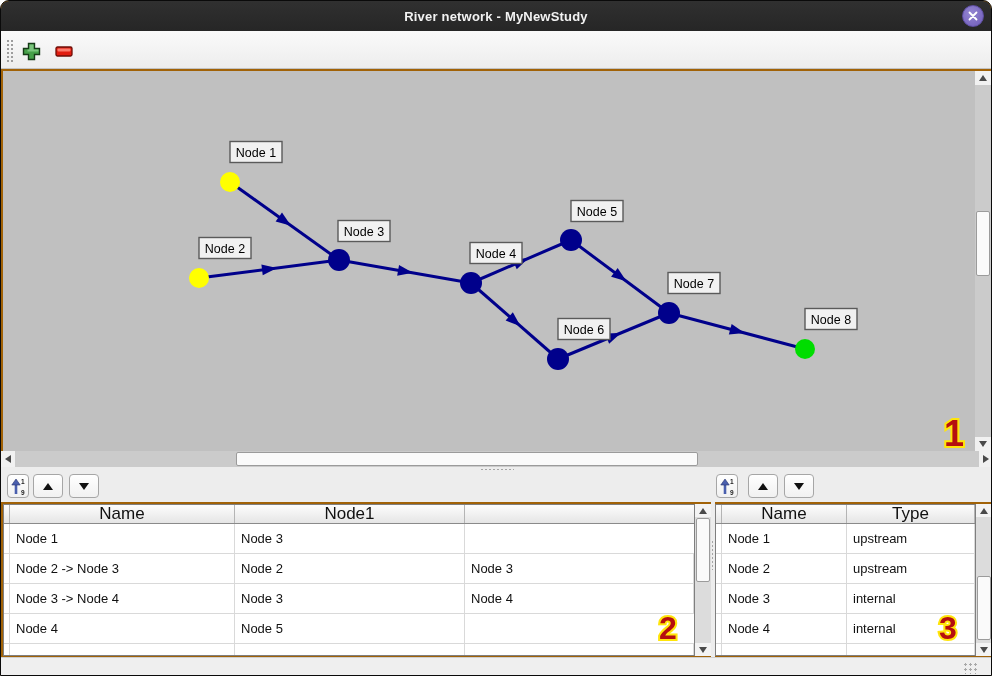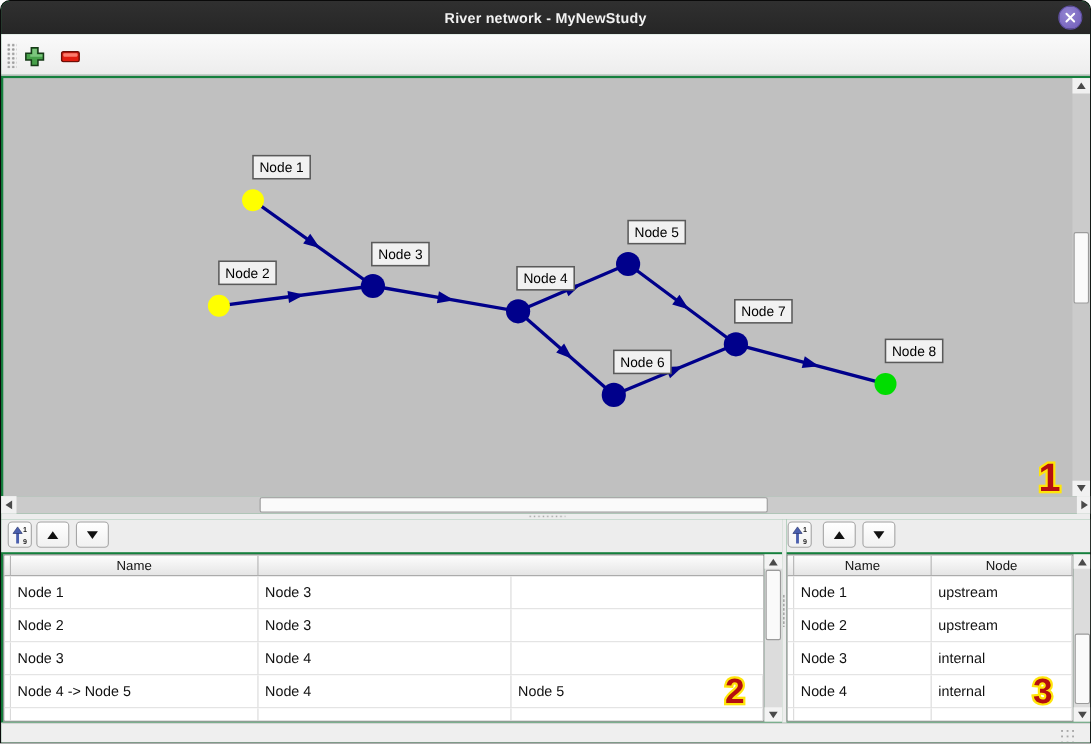--- a/index.html
+++ b/index.html
@@ -1,18 +1,18 @@
 <!DOCTYPE html>
 <html><head>
 <meta charset="utf-8">
 <style>
   * { margin:0; padding:0; box-sizing:border-box; }
   html,body { width:992px; height:676px; font-family:"Liberation Sans","DejaVu Sans",sans-serif; }
   #window {
-    position:relative; width:992px; height:676px; background:#15803d;
+    position:relative; width:992px; height:676px; background:#a16207;
     border:1px solid #0a0a0a; border-radius:9px 9px 0 0; overflow:hidden;
   }
   
   #titlebar {
     position:absolute; left:0; top:0; width:100%; height:30px;
     background:linear-gradient(#303030,#262626); border-radius:8px 8px 0 0;
     display:flex; align-items:center; justify-content:center;
   }
   #titlebar .title { color:#f2f2f2; font-size:13px; font-weight:700; letter-spacing:.2px; }
   #close-btn {
@@ -83,21 +83,21 @@
   .small-btn .tri.down { border-left-width:5px; border-right-width:5px; border-top:7px solid #111; }
   
   .table {
     position:absolute; top:503px; height:152px; background:#ffffff;
     border:1px solid #7f7f7f; overflow:hidden;
   }
   #links-table { left:2px; width:692px; }
   #nodes-table { left:714px; width:261px; }
   .t-head { display:grid; height:19px; background:linear-gradient(#fdfdfd,#e5e5e5); border-bottom:1px solid #8a8a8a; }
   .t-head > div {
-    font-size:12px; color:#111; display:flex; align-items:center; justify-content:center;
+    font-size:17px; color:#111; display:flex; align-items:center; justify-content:center;
     border-right:1px solid #b4b4b4; overflow:hidden;
   }
   .t-body .tr { display:grid; height:30px; background:#fff; border-bottom:1px solid #d9d9d9; }
   .t-body .td {
     font-size:13px; color:#111; display:flex; align-items:center; padding-left:6px;
     border-right:1px solid #d9d9d9; overflow:hidden; white-space:nowrap;
   }
   .t-body .gutter, .t-head .gutter { padding:0; }
   .links-grid { grid-template-columns:6px 225px 230px 1fr; }
   .nodes-grid { grid-template-columns:6px 125px 1fr; }
@@ -270,40 +270,42 @@
       </div>
     <div class="small-btn" style="left:69px; width:30px;">
         <div class="tri down"></div>
       </div>
   </div>
 
   <div id="links-table" class="table">
     <div class="t-head links-grid">
         <div class="gutter"></div>
         <div>Name</div>
+        <div>Node1</div>
       </div>
     <div class="t-body">
         <div class="tr links-grid">
           <div class="td gutter"></div>
           <div class="td">Node 1</div>
           <div class="td">Node 3</div>
         </div>
         <div class="tr links-grid">
           <div class="td gutter"></div>
+          <div class="td">Node 2 -&gt; Node 3</div>
           <div class="td">Node 2</div>
           <div class="td">Node 3</div>
         </div>
         <div class="tr links-grid">
           <div class="td gutter"></div>
+          <div class="td">Node 3 -&gt; Node 4</div>
           <div class="td">Node 3</div>
           <div class="td">Node 4</div>
         </div>
         <div class="tr links-grid">
           <div class="td gutter"></div>
-          <div class="td">Node 4 -&gt; Node 5</div>
           <div class="td">Node 4</div>
           <div class="td">Node 5</div>
         </div>
         <div class="tr links-grid">
           <div class="td gutter"></div>
           <div class="td"></div>
           <div class="td"></div>
           <div class="td"></div>
         </div>
       </div>
@@ -315,21 +317,21 @@
     <div class="sb-thumb" style="left:1px; width:14px; top:14px; height:64px;"></div>
     <div class="sb-btn" style="bottom:0;">
         <div class="tri down"></div>
       </div>
   </div>
 
   <div id="nodes-table" class="table">
     <div class="t-head nodes-grid">
         <div class="gutter"></div>
         <div>Name</div>
-        <div>Node</div>
+        <div>Type</div>
       </div>
     <div class="t-body">
         <div class="tr nodes-grid">
           <div class="td gutter"></div>
           <div class="td">Node 1</div>
           <div class="td">upstream</div>
         </div>
         <div class="tr nodes-grid">
           <div class="td gutter"></div>
           <div class="td">Node 2</div>

